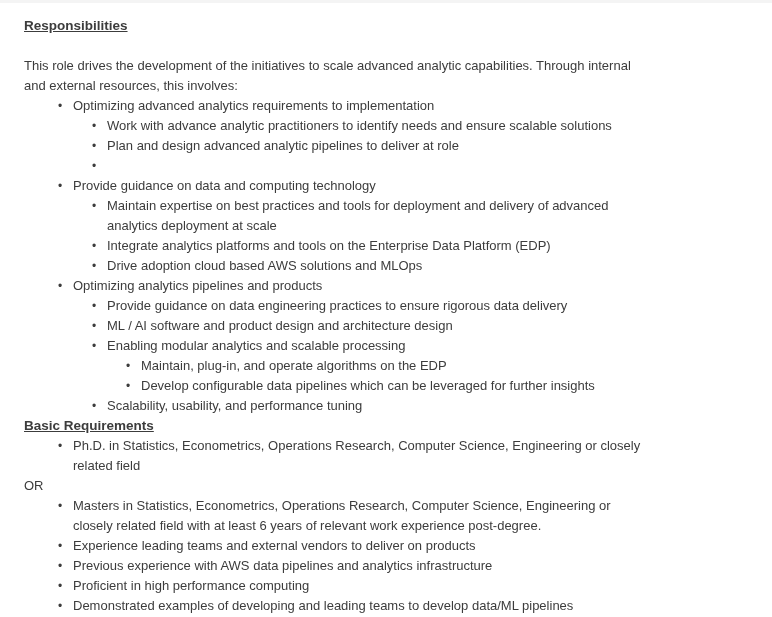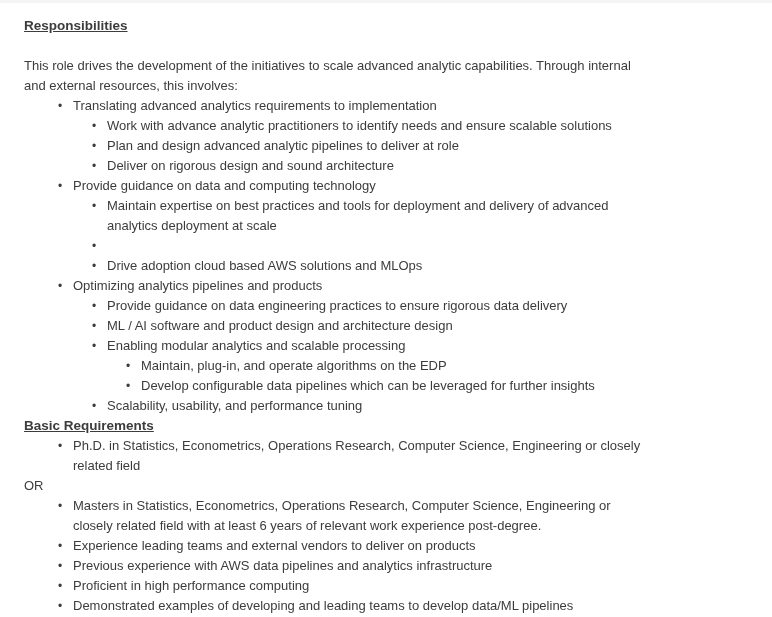--- a/index.html
+++ b/index.html
@@ -51,44 +51,44 @@
 </head>
 <body>
 
 <main>
     <section class="section">
       <div class="heading">Responsibilities</div>
       <div class="spacer"></div>
       <div class="intro">This role drives the development of the initiatives to scale advanced analytic capabilities. Through internal and external resources, this involves:</div>
       <div class="li l1">
         <span class="bullet">•</span>
-        <span class="li-text">Translating advanced analytics requirements to implementation</span>
+        <span class="li-text">Optimizing advanced analytics requirements to implementation</span>
       </div>
       <div class="li l2">
         <span class="bullet">•</span>
         <span class="li-text">Work with advance analytic practitioners to identify needs and ensure scalable solutions</span>
       </div>
       <div class="li l2">
         <span class="bullet">•</span>
         <span class="li-text">Plan and design advanced analytic pipelines to deliver at role</span>
       </div>
       <div class="li l2">
         <span class="bullet">•</span>
-        <span class="li-text">Deliver on rigorous design and sound architecture</span>
       </div>
       <div class="li l1">
         <span class="bullet">•</span>
         <span class="li-text">Provide guidance on data and computing technology</span>
       </div>
       <div class="li l2">
         <span class="bullet">•</span>
         <span class="li-text">Maintain expertise on best practices and tools for deployment and delivery of advanced analytics deployment at scale</span>
       </div>
       <div class="li l2">
         <span class="bullet">•</span>
+        <span class="li-text">Integrate analytics platforms and tools on the Enterprise Data Platform (EDP)</span>
       </div>
       <div class="li l2">
         <span class="bullet">•</span>
         <span class="li-text">Drive adoption cloud based AWS solutions and MLOps</span>
       </div>
       <div class="li l1">
         <span class="bullet">•</span>
         <span class="li-text">Optimizing analytics pipelines and products</span>
       </div>
       <div class="li l2">

